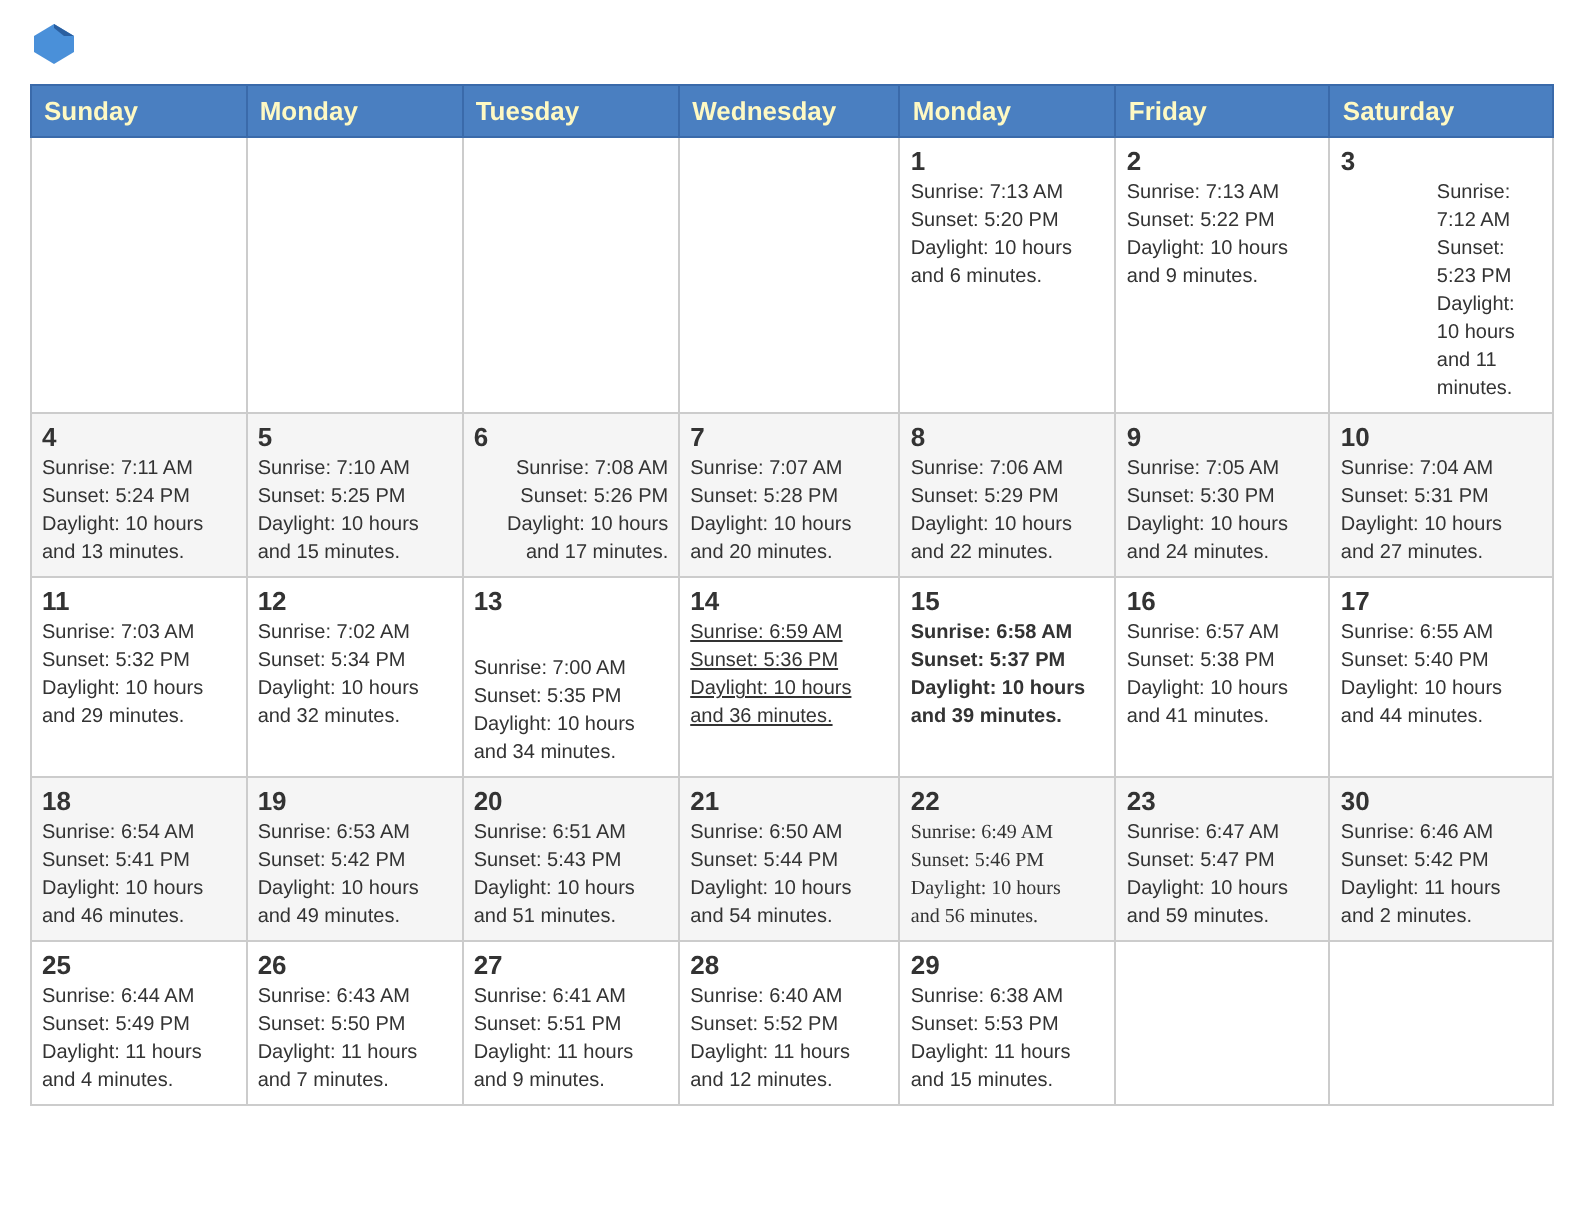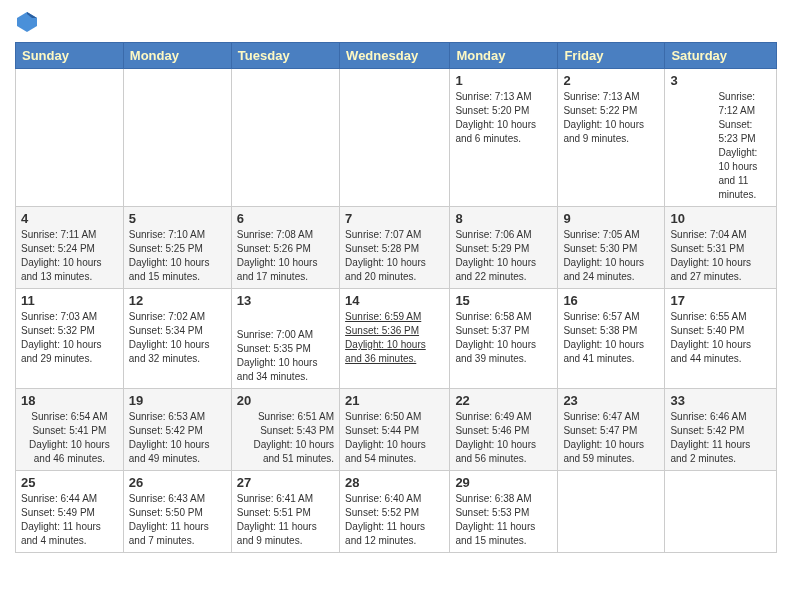--- a/index.html
+++ b/index.html
@@ -158,21 +158,21 @@
         </td>
         <td>
           <span class="day-number">5</span>
           <div class="day-info" style="white-space: pre-line;">Sunrise: 7:10 AM
 Sunset: 5:25 PM
 Daylight: 10 hours
 and 15 minutes.</div>
         </td>
         <td>
           <span class="day-number">6</span>
-          <div class="day-info" style="white-space: pre-line;">Sunrise: 7:08 AM
+          <div class="day-info" style="white-space: pre-line; text-align: right;">Sunrise: 7:08 AM
 Sunset: 5:26 PM
 Daylight: 10 hours
 and 17 minutes.</div>
         </td>
         <td>
           <span class="day-number">7</span>
           <div class="day-info" style="white-space: pre-line;">Sunrise: 7:07 AM
 Sunset: 5:28 PM
 Daylight: 10 hours
 and 20 minutes.</div>
@@ -223,21 +223,21 @@
         </td>
         <td>
           <span class="day-number">14</span>
           <div class="day-info" style="white-space: pre-line; text-decoration: underline;">Sunrise: 6:59 AM
 Sunset: 5:36 PM
 Daylight: 10 hours
 and 36 minutes.</div>
         </td>
         <td>
           <span class="day-number">15</span>
-          <div class="day-info" style="white-space: pre-line;">Sunrise: 6:58 AM
+          <div class="day-info" style="white-space: pre-line; font-weight: bold;">Sunrise: 6:58 AM
 Sunset: 5:37 PM
 Daylight: 10 hours
 and 39 minutes.</div>
         </td>
         <td>
           <span class="day-number">16</span>
           <div class="day-info" style="white-space: pre-line;">Sunrise: 6:57 AM
 Sunset: 5:38 PM
 Daylight: 10 hours
 and 41 minutes.</div>
@@ -246,62 +246,62 @@
           <span class="day-number">17</span>
           <div class="day-info" style="white-space: pre-line;">Sunrise: 6:55 AM
 Sunset: 5:40 PM
 Daylight: 10 hours
 and 44 minutes.</div>
         </td>
       </tr>
       <tr>
         <td>
           <span class="day-number">18</span>
-          <div class="day-info" style="white-space: pre-line; text-align: center;">Sunrise: 6:54 AM
+          <div class="day-info" style="white-space: pre-line;">Sunrise: 6:54 AM
 Sunset: 5:41 PM
 Daylight: 10 hours
 and 46 minutes.</div>
         </td>
         <td>
           <span class="day-number">19</span>
           <div class="day-info" style="white-space: pre-line;">Sunrise: 6:53 AM
 Sunset: 5:42 PM
 Daylight: 10 hours
 and 49 minutes.</div>
         </td>
         <td>
           <span class="day-number">20</span>
-          <div class="day-info" style="white-space: pre-line; text-align: right;">Sunrise: 6:51 AM
+          <div class="day-info" style="white-space: pre-line;">Sunrise: 6:51 AM
 Sunset: 5:43 PM
 Daylight: 10 hours
 and 51 minutes.</div>
         </td>
         <td>
           <span class="day-number">21</span>
           <div class="day-info" style="white-space: pre-line;">Sunrise: 6:50 AM
 Sunset: 5:44 PM
 Daylight: 10 hours
 and 54 minutes.</div>
         </td>
         <td>
           <span class="day-number">22</span>
-          <div class="day-info" style="white-space: pre-line;">Sunrise: 6:49 AM
+          <div class="day-info" style="white-space: pre-line; font-family: Liberation Serif, serif;">Sunrise: 6:49 AM
 Sunset: 5:46 PM
 Daylight: 10 hours
 and 56 minutes.</div>
         </td>
         <td>
           <span class="day-number">23</span>
           <div class="day-info" style="white-space: pre-line;">Sunrise: 6:47 AM
 Sunset: 5:47 PM
 Daylight: 10 hours
 and 59 minutes.</div>
         </td>
         <td>
-          <span class="day-number">33</span>
+          <span class="day-number">30</span>
           <div class="day-info" style="white-space: pre-line;">Sunrise: 6:46 AM
 Sunset: 5:42 PM
 Daylight: 11 hours
 and 2 minutes.</div>
         </td>
       </tr>
       <tr>
         <td>
           <span class="day-number">25</span>
           <div class="day-info" style="white-space: pre-line;">Sunrise: 6:44 AM

